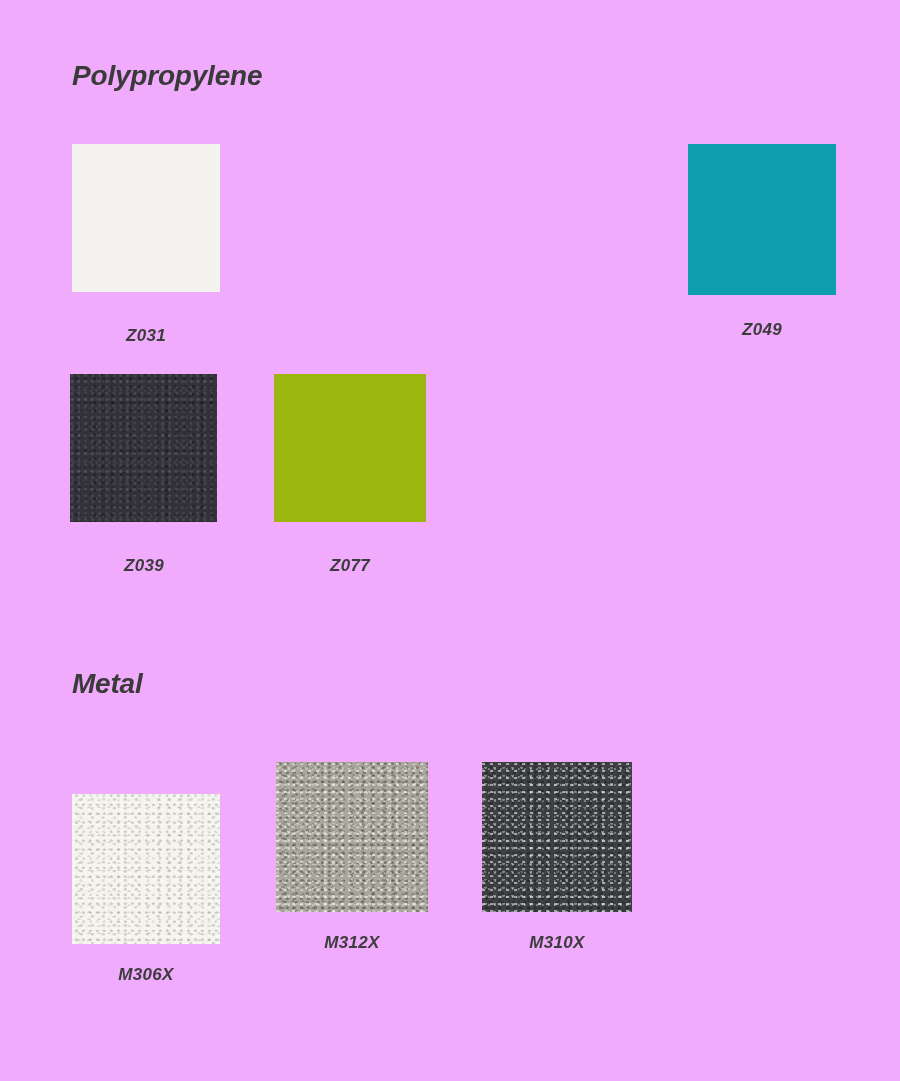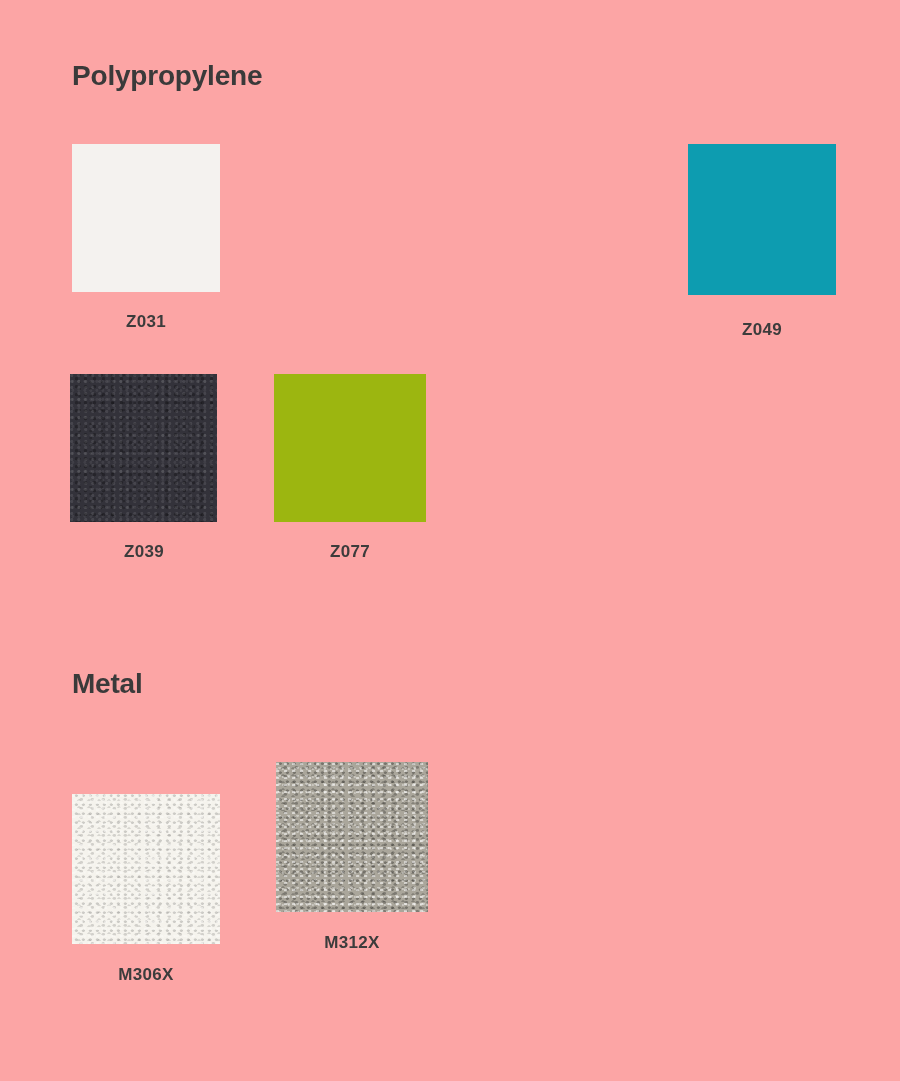--- a/index.html
+++ b/index.html
@@ -14,21 +14,22 @@
     position: relative;
     font-family: "Liberation Sans", "DejaVu Sans", sans-serif;
     -webkit-font-smoothing: antialiased;
     overflow: hidden;
   }
 
   .page {
     position: relative;
     width: 900px;
     height: 1081px;
-    background: #fca5a5;
+    background: #f0abfc;
+    font-style: italic;
   }
 
   
   .section-heading {
     position: absolute;
     left: 72px;
     font-size: 28px;
     font-weight: bold;
     color: #3a3a3a;
     letter-spacing: -0.2px;
@@ -44,21 +45,21 @@
     width: 148px;
   }
   .swatch-chip {
     width: 148px;
     height: 148px;
     position: relative;
     overflow: hidden;
     background-repeat: repeat;
   }
   .swatch-label {
-    margin-top: 21px;
+    margin-top: 35px;
     text-align: center;
     font-size: 17px;
     font-weight: bold;
     color: #3c3c3c;
     letter-spacing: 0.3px;
     line-height: 1;
     white-space: nowrap;
   }
 
   
@@ -144,14 +145,18 @@
   <div class="swatch-cell" style="left:72px; top:762px;margin-top:32px;">
     <div class="swatch-chip tex-coarse light" style="background-color:#f5f3ed; height:150px;"></div>
     <div class="swatch-label" style="margin-top:22px;">M306X</div>
   </div>
 
   <div class="swatch-cell" style="left:276px; top:762px;">
     <div class="swatch-chip tex-coarse" style="background-color:#aaa69b; width:152px; height:150px;"></div>
     <div class="swatch-label" style="width:152px; margin-top:22px;">M312X</div>
   </div>
 
+  <div class="swatch-cell" style="left:482px; top:762px;">
+    <div class="swatch-chip tex-coarse" style="background-color:#3e4043; width:150px; height:150px;"></div>
+    <div class="swatch-label" style="width:150px; margin-top:22px;">M310X</div>
+  </div>
 
 </div>
 
 </body></html>

